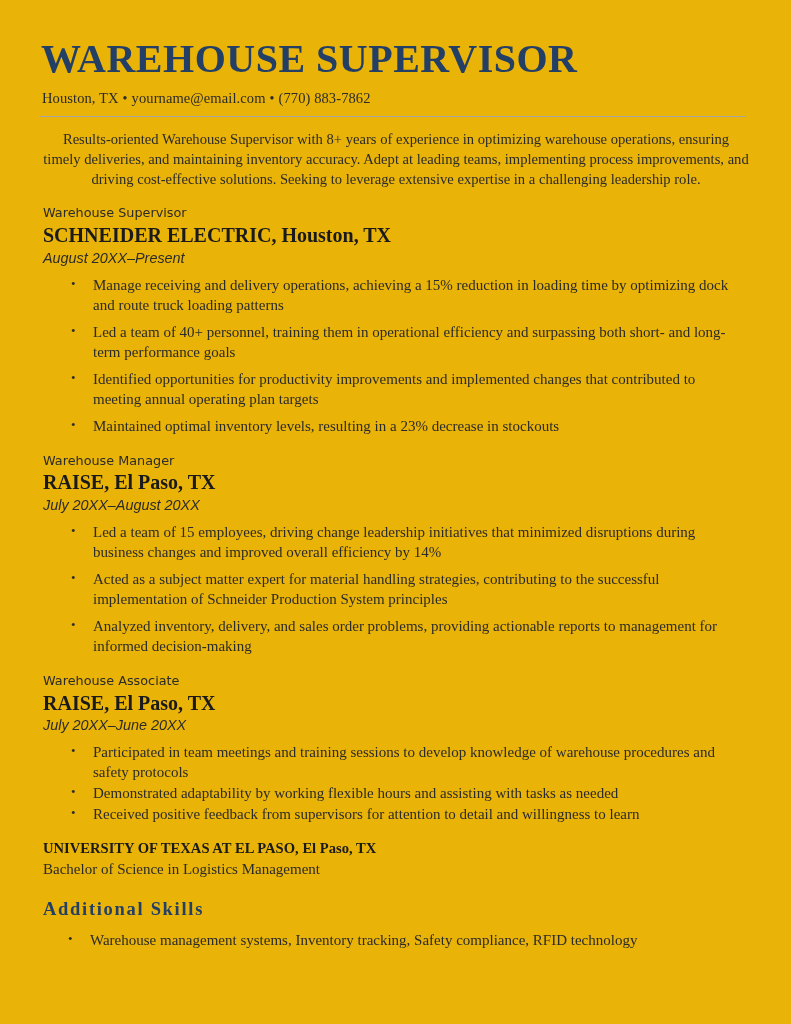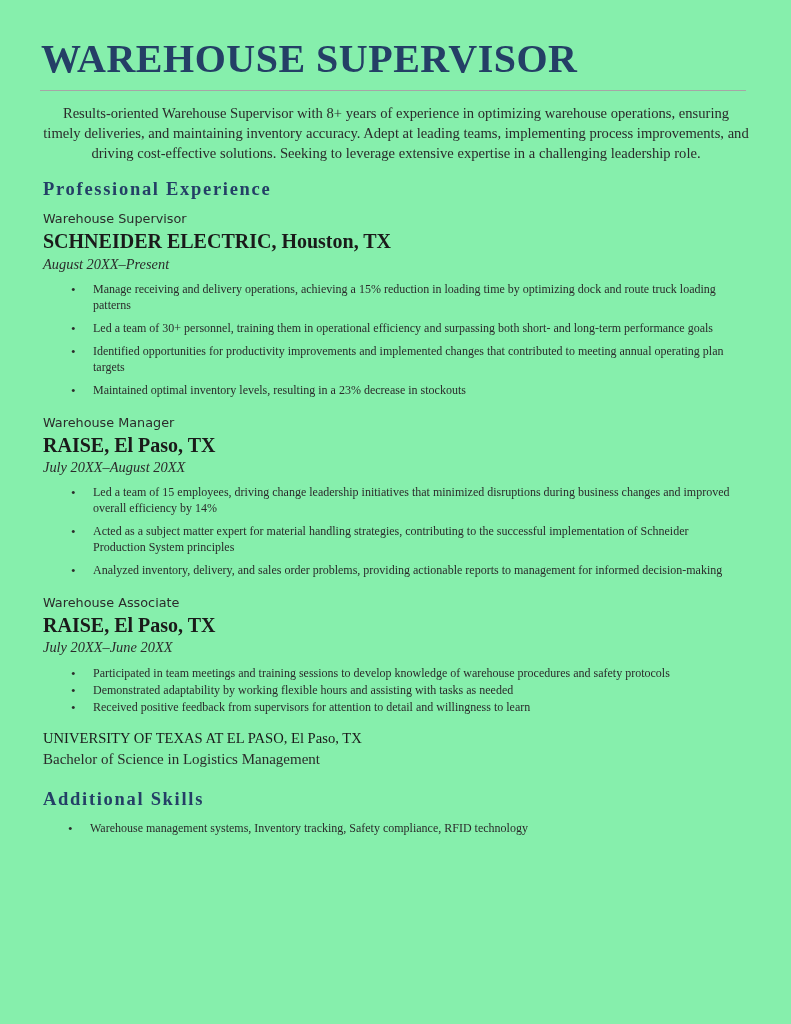--- a/index.html
+++ b/index.html
@@ -4,21 +4,21 @@
 <style>
   html, body {
     margin: 0;
     padding: 0;
     background: #ffffff;
   }
   .page {
     position: relative;
     width: 791px;
     height: 1024px;
-    background: #86efac;
+    background: #eab308;
     box-sizing: border-box;
     padding: 38px 45px 0 40px;
     font-family: "Liberation Serif", "DejaVu Serif", serif;
     color: #2b2b2b;
     overflow: hidden;
   }
 
   
   .resume-name {
     font-family: "Liberation Serif", "DejaVu Serif", serif;
@@ -83,37 +83,37 @@
     color: #2b2b2b;
   }
   .job-company {
     font-family: "Liberation Serif", "DejaVu Serif", serif;
     font-weight: bold;
     font-size: 20px;
     line-height: 1.32;
     color: #1a1a1a;
   }
   .job-dates {
-    font-family: Liberation Serif, serif;
+    font-family: Liberation Sans, sans-serif;
     font-style: italic;
     font-size: 14.4px;
     line-height: 1.34;
     color: #2b2b2b;
   }
 
   
   ul.bullets {
     list-style: none;
     margin: 8px 0 0 0;
     padding: 0;
   }
   ul.bullets li {
     position: relative;
     padding-left: 50px;
-    font-size: 12px;
+    font-size: 15px;
     line-height: 1.33;
     color: #2b2b2b;
     width: 692px;
     box-sizing: border-box;
     margin-bottom: 7px;
   }
   ul.bullets li:last-child { margin-bottom: 0; }
   ul.bullets li::before {
     content: "\2022";
     position: absolute;
@@ -122,21 +122,21 @@
     font-size: 13px;
     color: #2b2b2b;
     line-height: 1.45;
   }
   ul.bullets.tight li { margin-bottom: 1px; }
 
   
   .edu-block { margin: 0 0 0 3px; }
   .edu-school {
     font-family: "Liberation Serif", "DejaVu Serif", serif;
-    font-weight: normal;
+    font-weight: bold;
     font-size: 14.6px;
     line-height: 1.34;
     color: #1a1a1a;
   }
   .edu-degree {
     font-size: 15px;
     line-height: 1.34;
     color: #2b2b2b;
   }
   .edu-date {
@@ -146,35 +146,37 @@
     color: #2b2b2b;
   }
 </style>
 </head>
 <body>
 
 <div class="page">
 
   <div>
     <h1 class="resume-name">WAREHOUSE SUPERVISOR</h1>
+    <div class="contact-line">
+      <span>Houston, TX</span><span class="contact-sep">•</span><span>yourname@email.com</span><span class="contact-sep">•</span><span>(770) 883-7862</span>
+    </div>
     <hr class="header-rule">
   </div>
 
   <p class="summary">Results-oriented Warehouse Supervisor with 8+ years of experience in optimizing warehouse operations, ensuring timely deliveries, and maintaining inventory accuracy. Adept at leading teams, implementing process improvements, and driving cost-effective solutions. Seeking to leverage extensive expertise in a challenging leadership role.</p>
 
   <div class="section">
-    <div class="section-heading">Professional Experience</div>
 
     <div class="job">
       <div class="job-title">Warehouse Supervisor</div>
       <div class="job-company">SCHNEIDER ELECTRIC, Houston, TX</div>
       <div class="job-dates">August 20XX–Present</div>
       <ul class="bullets">
         <li>Manage receiving and delivery operations, achieving a 15% reduction in loading time by optimizing dock and route truck loading patterns</li>
-        <li>Led a team of 30+ personnel, training them in operational efficiency and surpassing both short- and long-term performance goals</li>
+        <li>Led a team of 40+ personnel, training them in operational efficiency and surpassing both short- and long-term performance goals</li>
         <li>Identified opportunities for productivity improvements and implemented changes that contributed to meeting annual operating plan targets</li>
         <li>Maintained optimal inventory levels, resulting in a 23% decrease in stockouts</li>
       </ul>
     </div>
 
     <div class="job">
       <div class="job-title">Warehouse Manager</div>
       <div class="job-company">RAISE, El Paso, TX</div>
       <div class="job-dates">July 20XX–August 20XX</div>
       <ul class="bullets">

